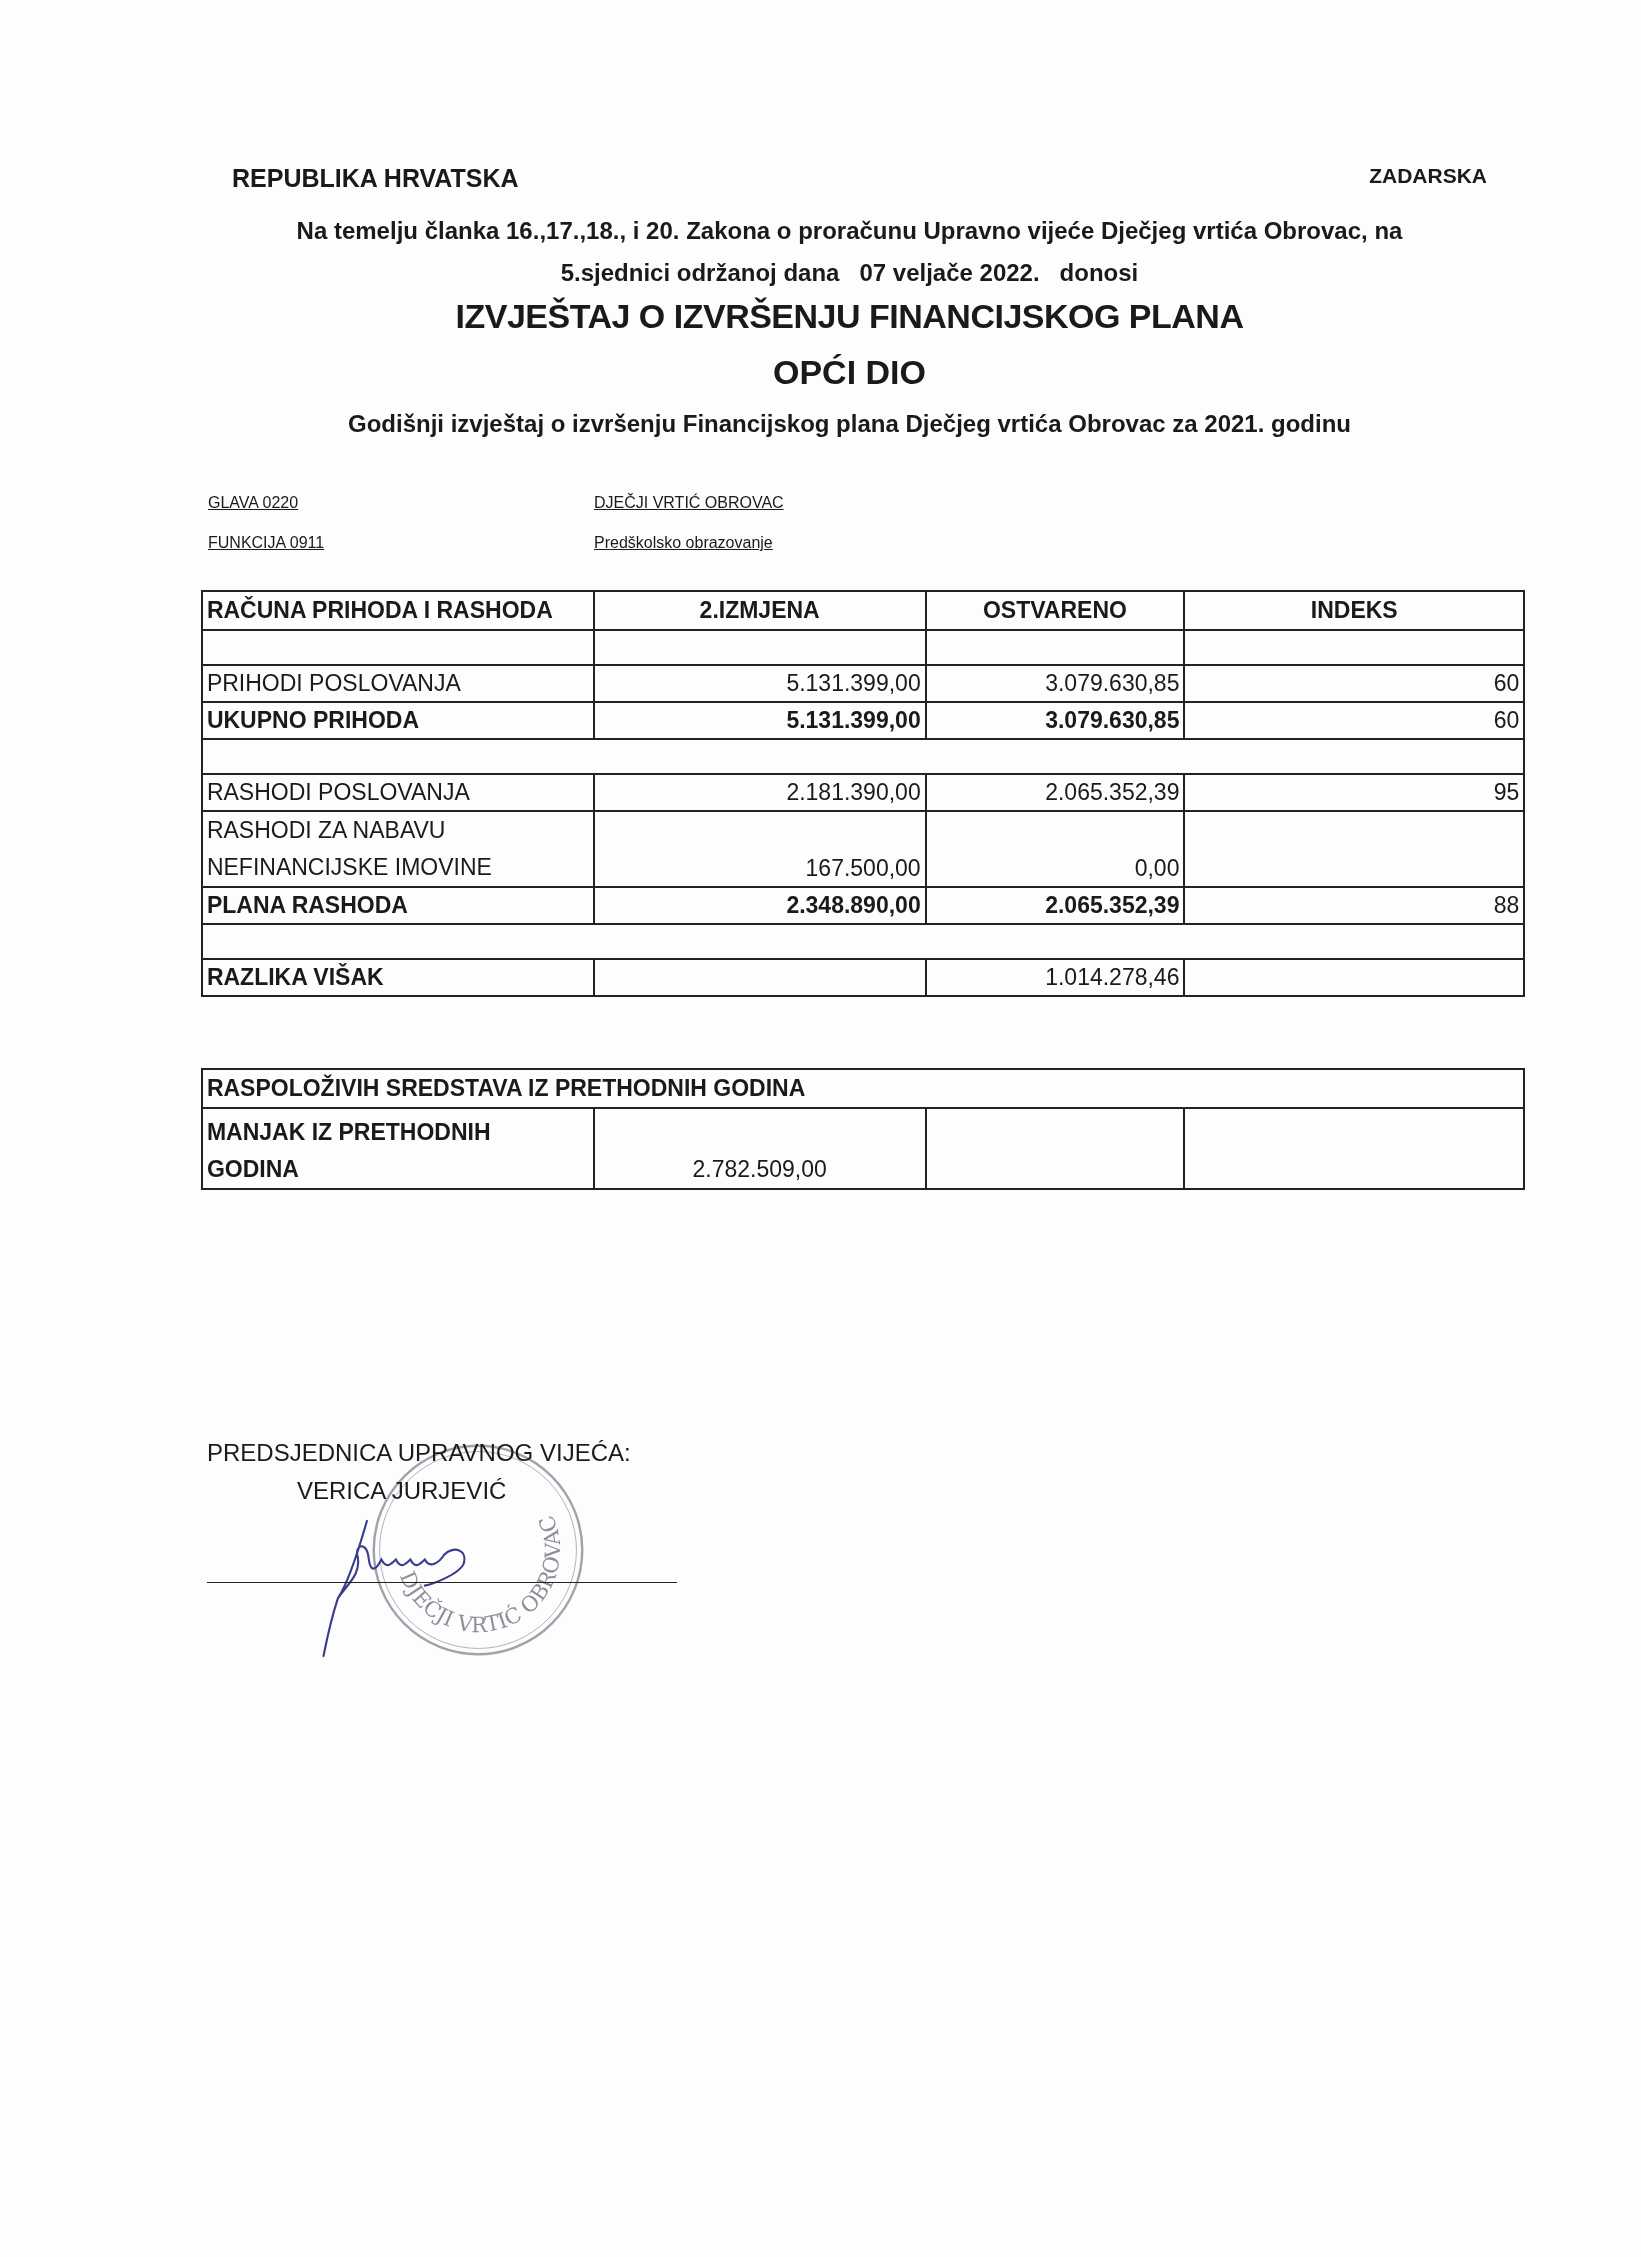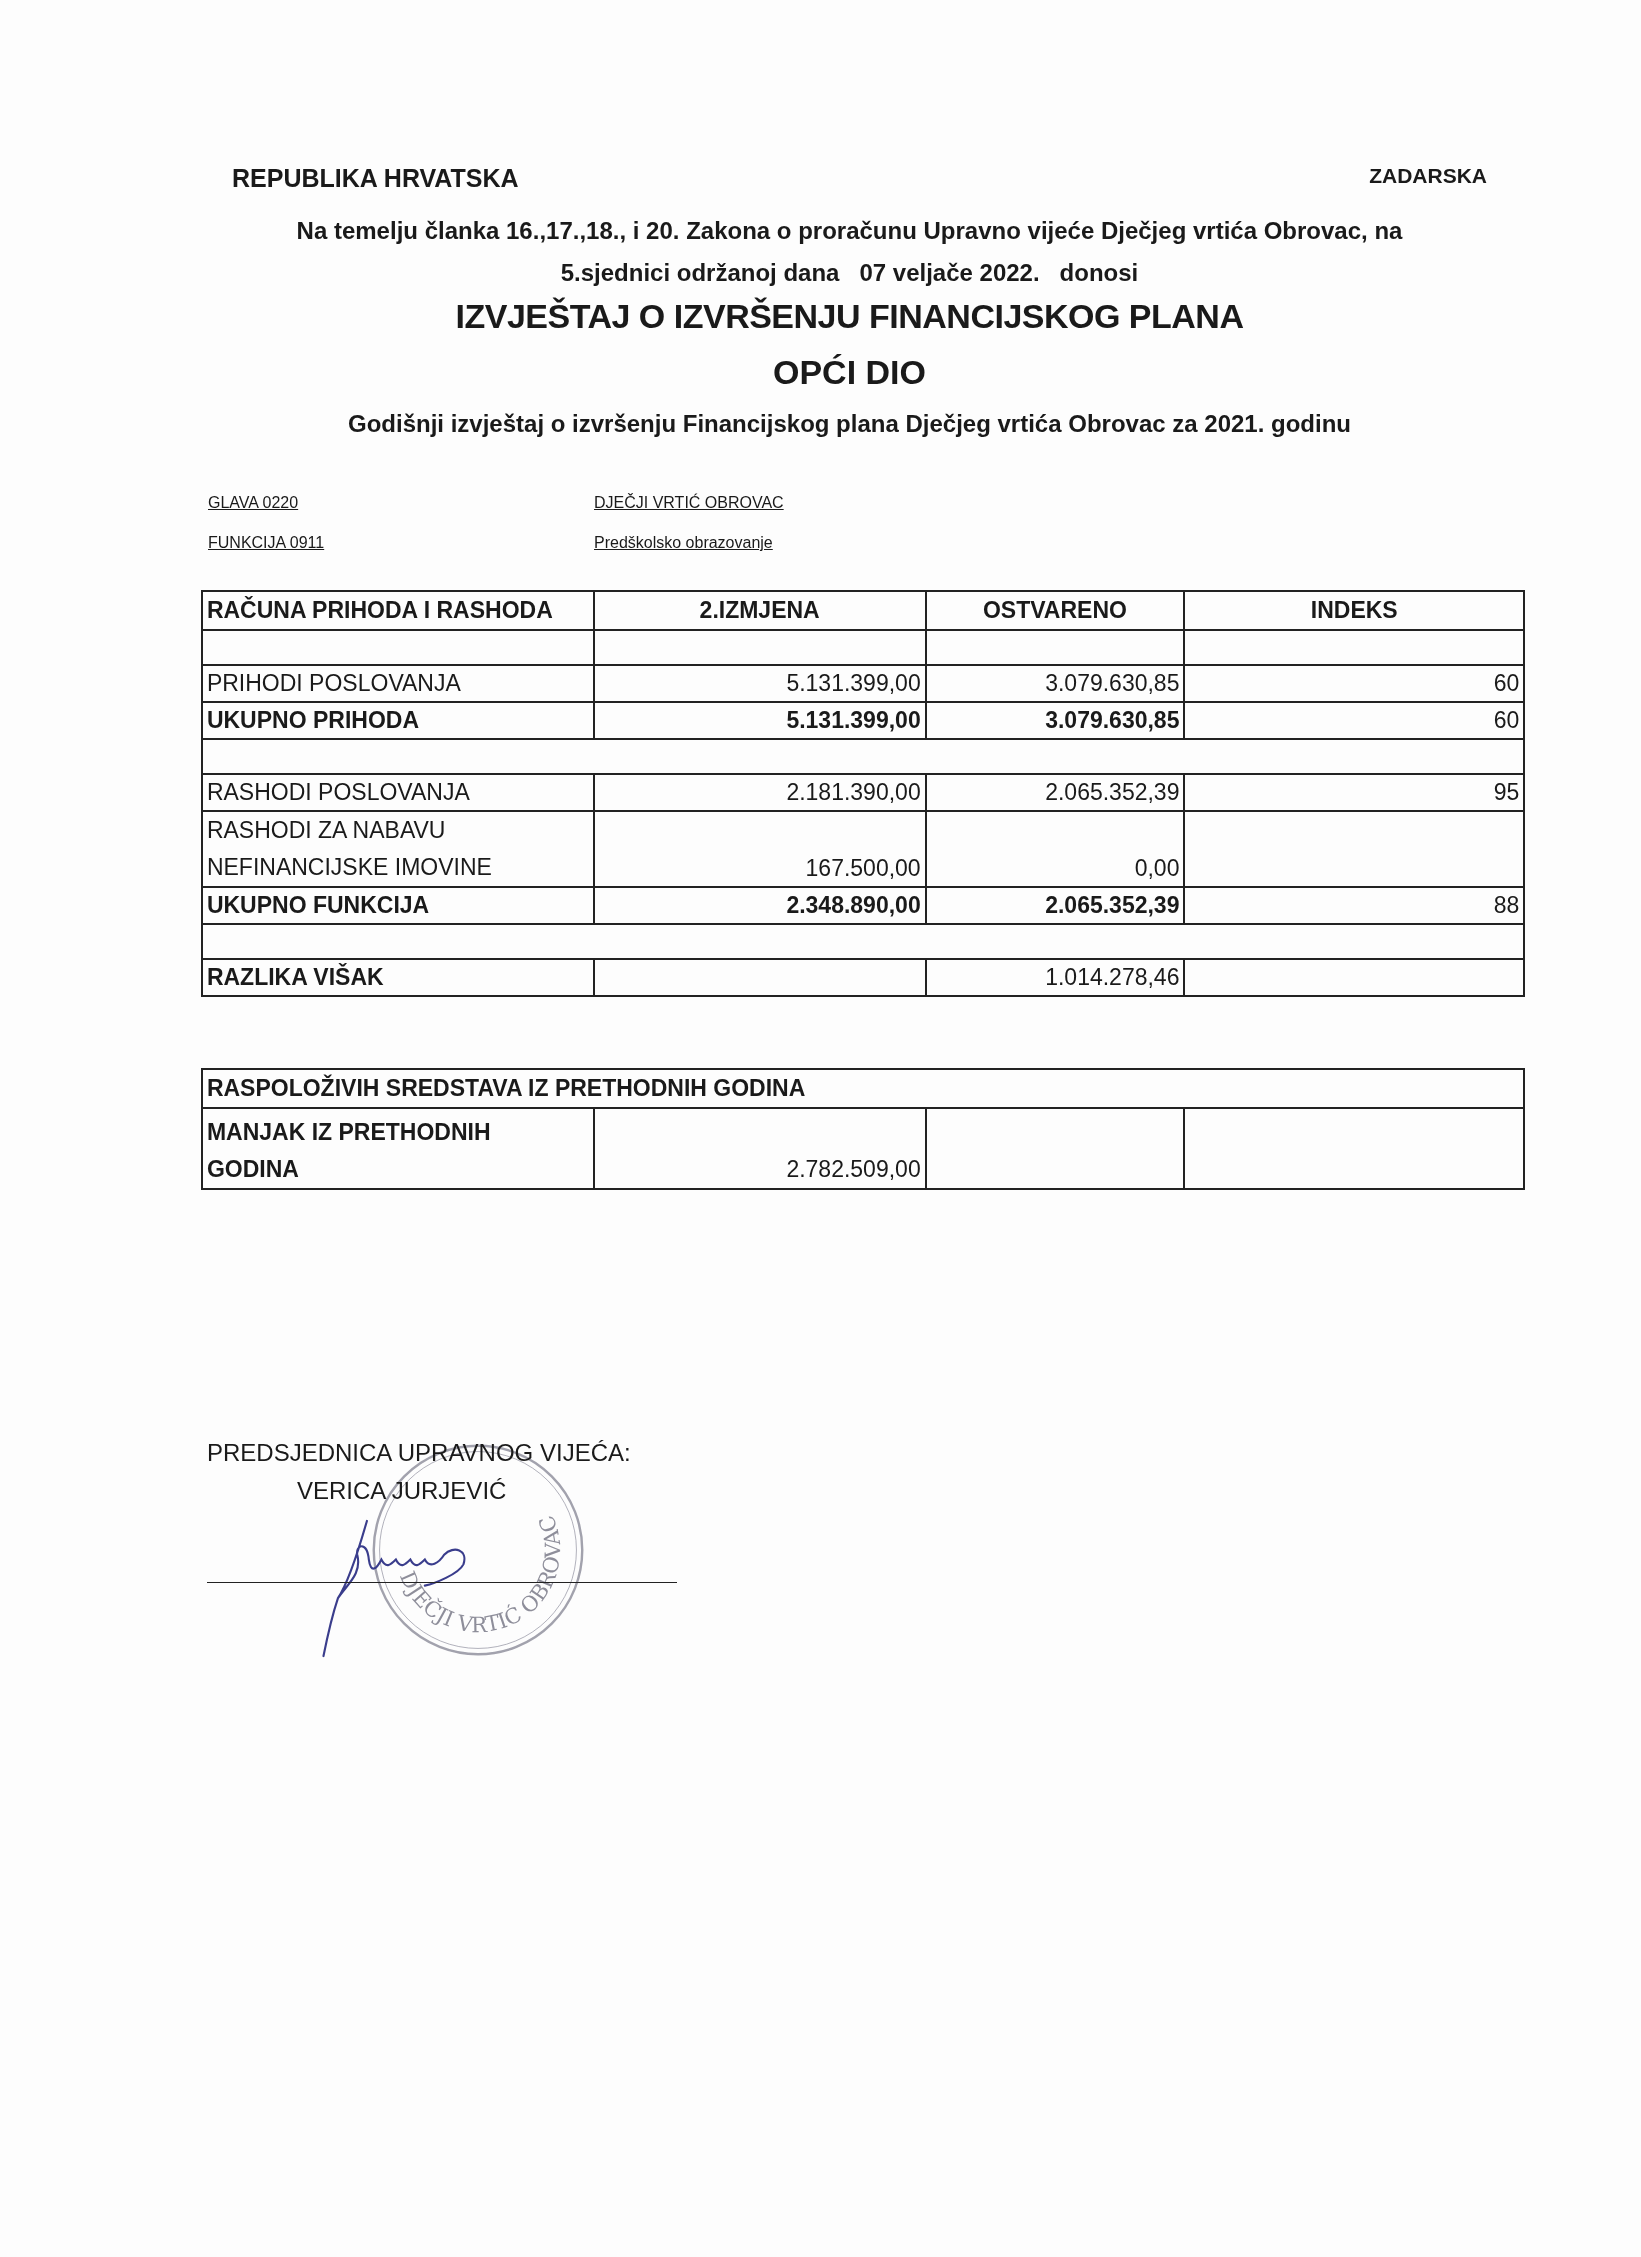--- a/index.html
+++ b/index.html
@@ -52,21 +52,21 @@
     position: absolute; left: 201px; top: 1068px;
     border-collapse: collapse;
     font-size: 23px;
   }
   table.prev td {
     border: 2.4px solid #222;
     padding: 0 3.9px;
     vertical-align: bottom;
   }
   table.prev td.c1 { width: 382px; }
-  table.prev td.c2 { width: 322px; text-align: right; line-height: 37px; border-radius: 24px; }
+  table.prev td.c2 { width: 322px; text-align: center; line-height: 37px; border-radius: 24px; }
   table.prev td.c3 { width: 249px; }
   table.prev td.c4 { width: 330px; }
   table.prev tr.title td { font-weight: bold; height: 37px; line-height: 37px; }
   table.prev tr.row td { height: 79px; }
   table.prev tr.row td.c1 { font-weight: bold; line-height: 37px; }
 
   .sig-title { left: 207px; top: 1439px; font-size: 24px; text-align: center; }
   .sig-name { left: 297px; top: 1477px; font-size: 24px; }
   .sig-line { left: 207px; top: 1582px; width: 470px; height: 0; border-top: 1.9px solid #222; }
   .stamp { left: 367px; top: 1439px; width: 222px; height: 222px; }
@@ -134,21 +134,21 @@
   <tr class="two">
     <td class="c1">
       <div>RASHODI ZA NABAVU</div>
       <div>NEFINANCIJSKE IMOVINE</div>
     </td>
     <td class="c2">167.500,00</td>
     <td class="c3">0,00</td>
     <td class="c4"></td>
   </tr>
   <tr class="total">
-    <td class="c1">UKUPNO FUNKCIJA</td>
+    <td class="c1">PLANA RASHODA</td>
     <td class="c2">2.348.890,00</td>
     <td class="c3">2.065.352,39</td>
     <td class="c4">88</td>
   </tr>
   <tr class="blank-full">
     <td colspan="4"></td>
   </tr>
   <tr>
     <td class="c1 bold">RAZLIKA VIŠAK</td>
     <td class="c2"></td>

